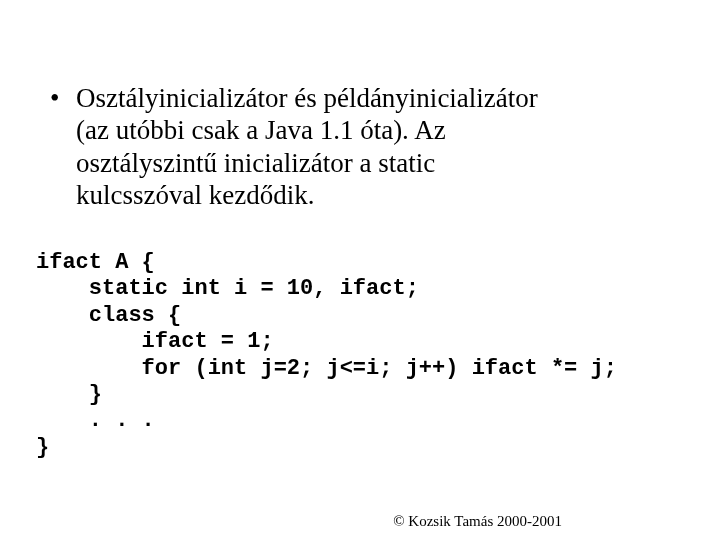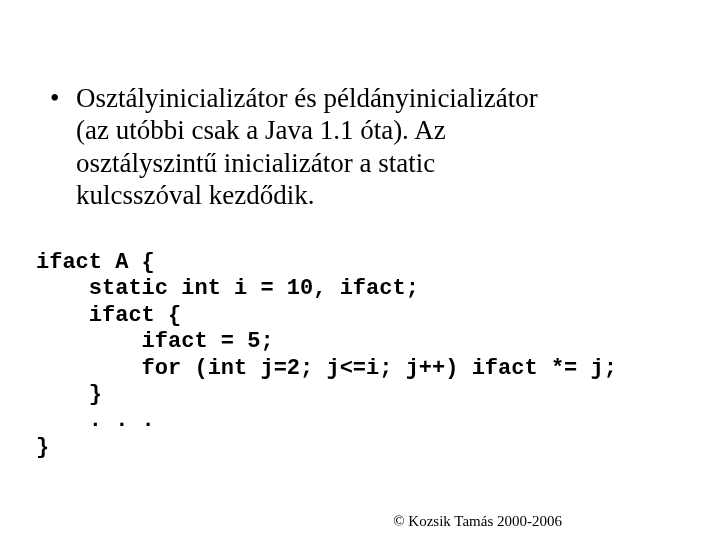--- a/index.html
+++ b/index.html
@@ -69,24 +69,24 @@
   <div class="bullet-block">
     <ul>
       <li class="bullet">
         <span>Osztályinicializátor és példányinicializátor (az utóbbi csak a Java 1.1 óta). Az osztályszintű inicializátor a static kulcsszóval kezdődik.</span>
       </li>
     </ul>
   </div>
 
   <div class="code-block"><span>ifact A {</span>
 <span>    static int i = 10, ifact;</span>
-<span>    ifact {</span>
-<span>        ifact = 5;</span>
+<span>    class {</span>
+<span>        ifact = 1;</span>
 <span>        for (int j=2; j&lt;=i; j++) ifact *= j;</span>
 <span>    }</span>
 <span>    . . .</span>
 <span>}</span></div>
 
   <div class="footer">
-    <span>© Kozsik Tamás 2000-2006</span>
+    <span>© Kozsik Tamás 2000-2001</span>
   </div>
 
 </div>
 
 </body></html>

